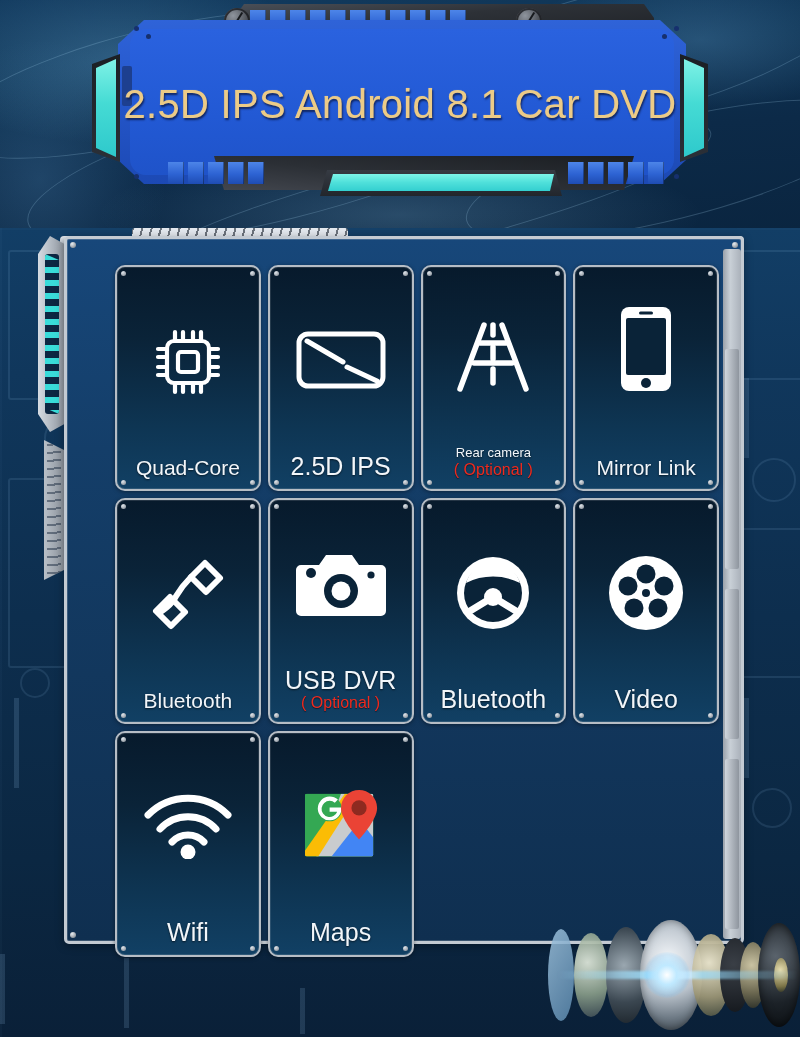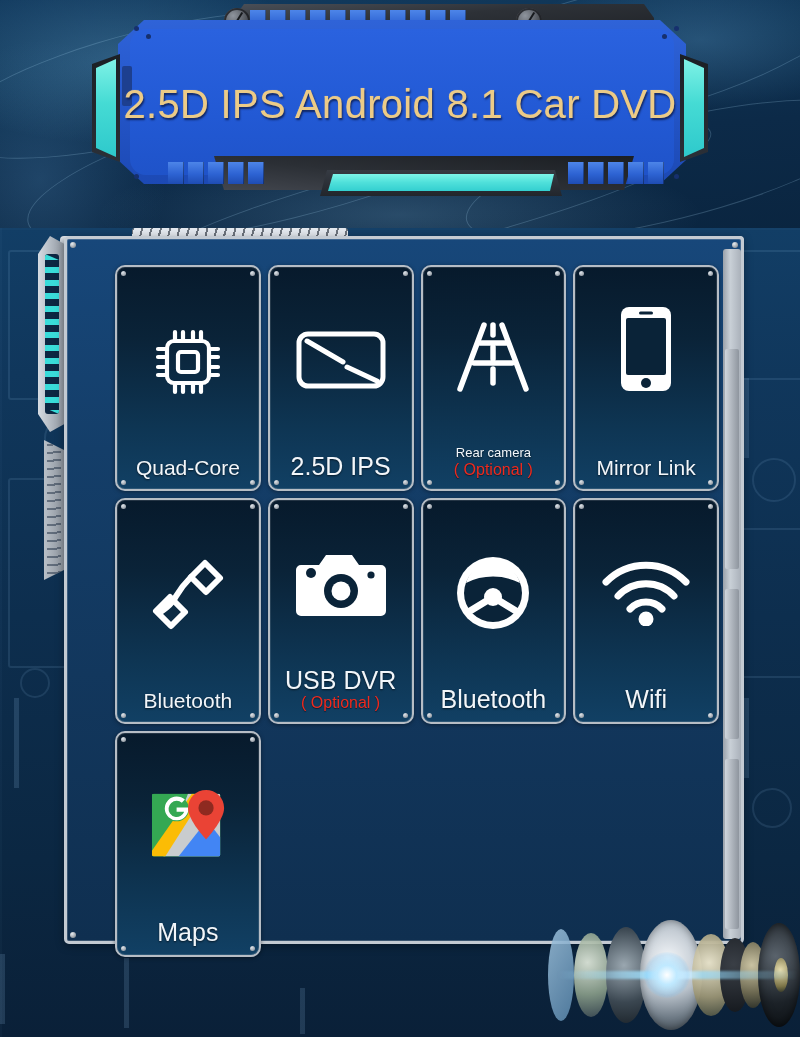--- a/index.html
+++ b/index.html
@@ -537,20 +537,38 @@
             <path d="M13 30 a28 28 0 0 1 54 0 a60 60 0 0 0 -54 0 Z" fill="#ffffff"></path>
             <circle cx="40" cy="44" r="9" fill="#ffffff"></circle>
             <path d="M40 44 L17 58" stroke="#ffffff" stroke-width="7" stroke-linecap="round"></path>
             <path d="M40 44 L63 58" stroke="#ffffff" stroke-width="7" stroke-linecap="round"></path>
           </svg>
         </div>
         <div class="tile-label" style="color: rgb(242, 246, 250);">Bluetooth</div>
       </div>
 
 
+      <div class="tile">
+        <i class="cs tl"></i>
+          <i class="cs tr"></i>
+          <i class="cs bl"></i>
+          <i class="cs br"></i>
+        <div class="tile-icon">
+          <svg width="78" height="78" viewBox="0 0 78 78">
+            <circle cx="39" cy="39" r="37" fill="#ffffff"></circle>
+            <circle cx="39" cy="20" r="9.5" fill="#0a2338"></circle>
+            <circle cx="57" cy="32" r="9.5" fill="#0a2338"></circle>
+            <circle cx="51" cy="54" r="9.5" fill="#0a2338"></circle>
+            <circle cx="27" cy="54" r="9.5" fill="#0a2338"></circle>
+            <circle cx="21" cy="32" r="9.5" fill="#0a2338"></circle>
+            <circle cx="39" cy="39" r="4" fill="#0a2338"></circle>
+          </svg>
+        </div>
+        <div class="tile-label" style="color: rgb(242, 246, 250);">Video</div>
+      </div>
 
       <div class="tile">
         <i class="cs tl"></i>
           <i class="cs tr"></i>
           <i class="cs bl"></i>
           <i class="cs br"></i>
         <div class="tile-icon">
           <svg width="92" height="66" viewBox="0 0 92 66" fill="none" stroke="#ffffff" stroke-linecap="round">
             <path d="M6 22 a56 56 0 0 1 80 0" stroke-width="7"></path>
             <path d="M18 36 a38 38 0 0 1 56 0" stroke-width="7"></path>

